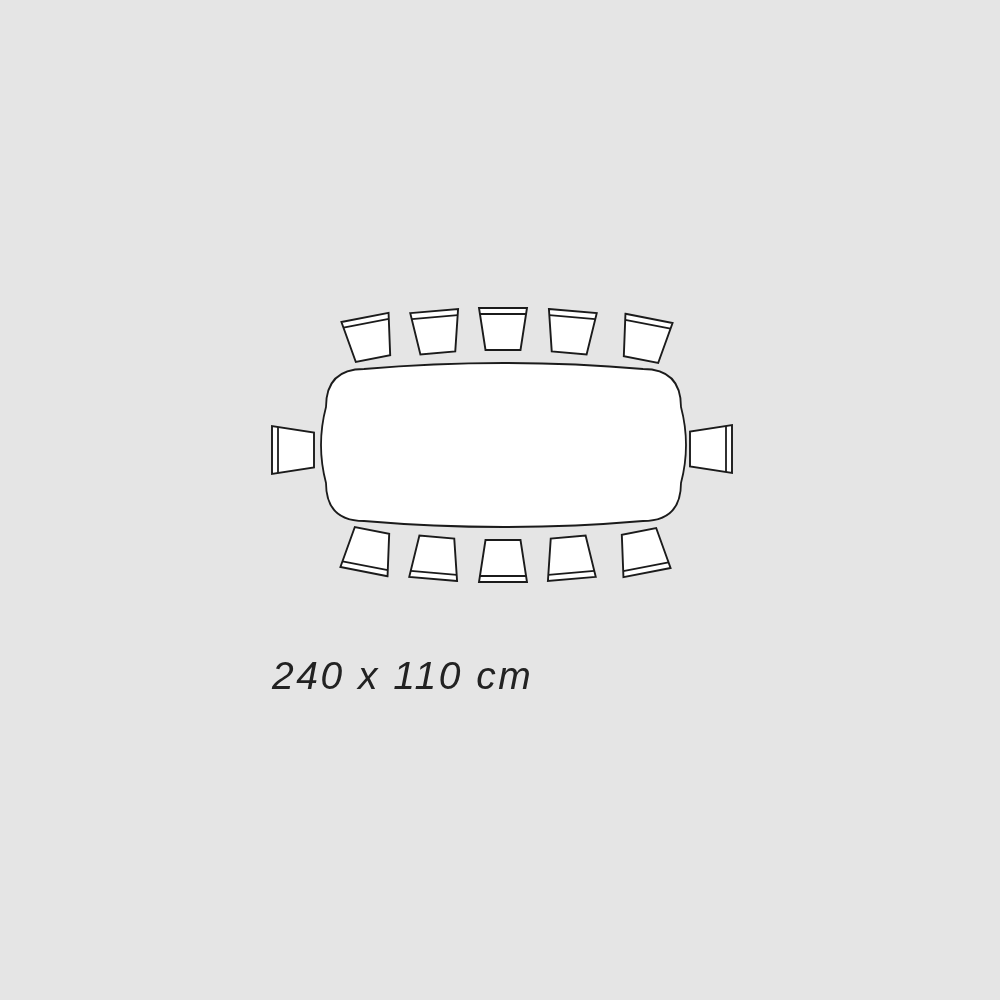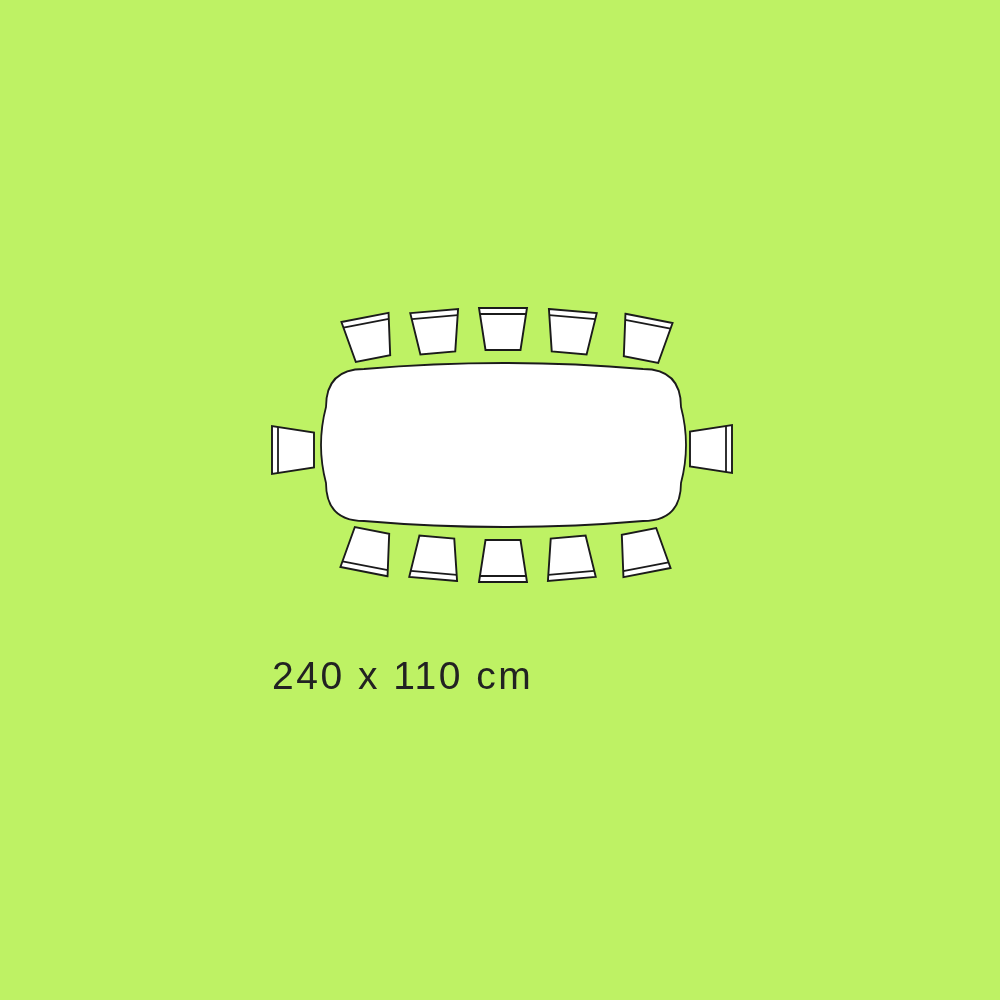--- a/index.html
+++ b/index.html
@@ -4,23 +4,24 @@
 <style>
   html, body {
     margin: 0;
     padding: 0;
     background: #ffffff;
   }
   .canvas {
     position: relative;
     width: 1000px;
     height: 1000px;
-    background: #bef264;
+    background: #e5e5e5;
     overflow: hidden;
     font-family: "Liberation Sans", "DejaVu Sans", sans-serif;
+    font-style: italic;
   }
   .plan-svg {
     position: absolute;
     left: 0;
     top: 0;
     width: 1000px;
     height: 1000px;
   }
   .dim-label {
     position: absolute;

